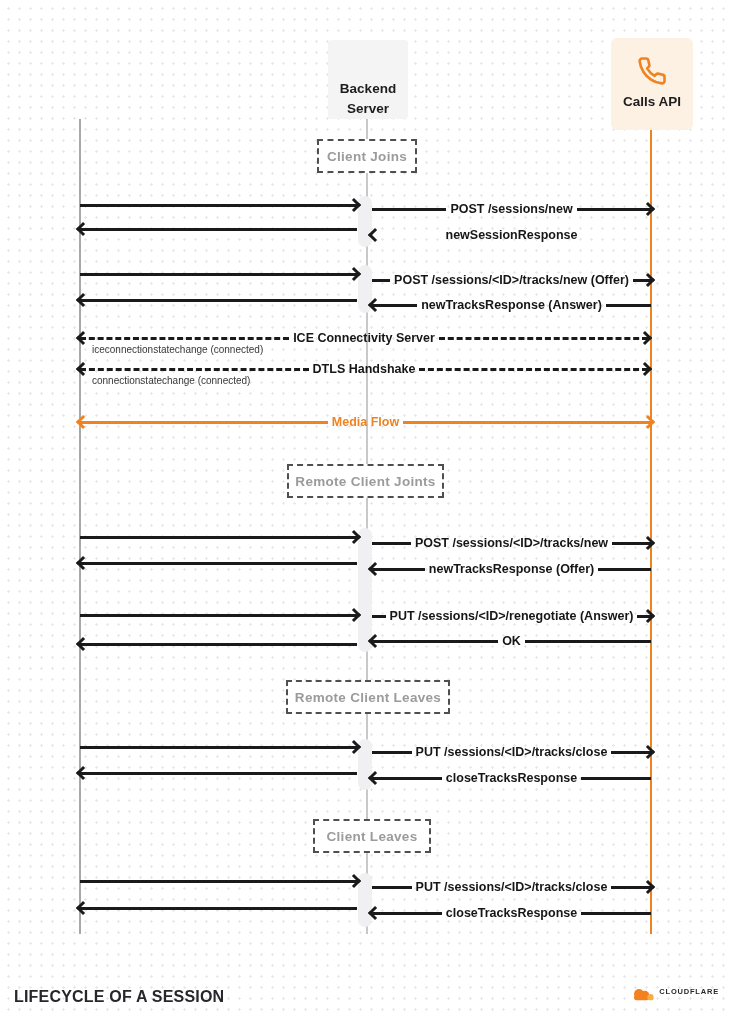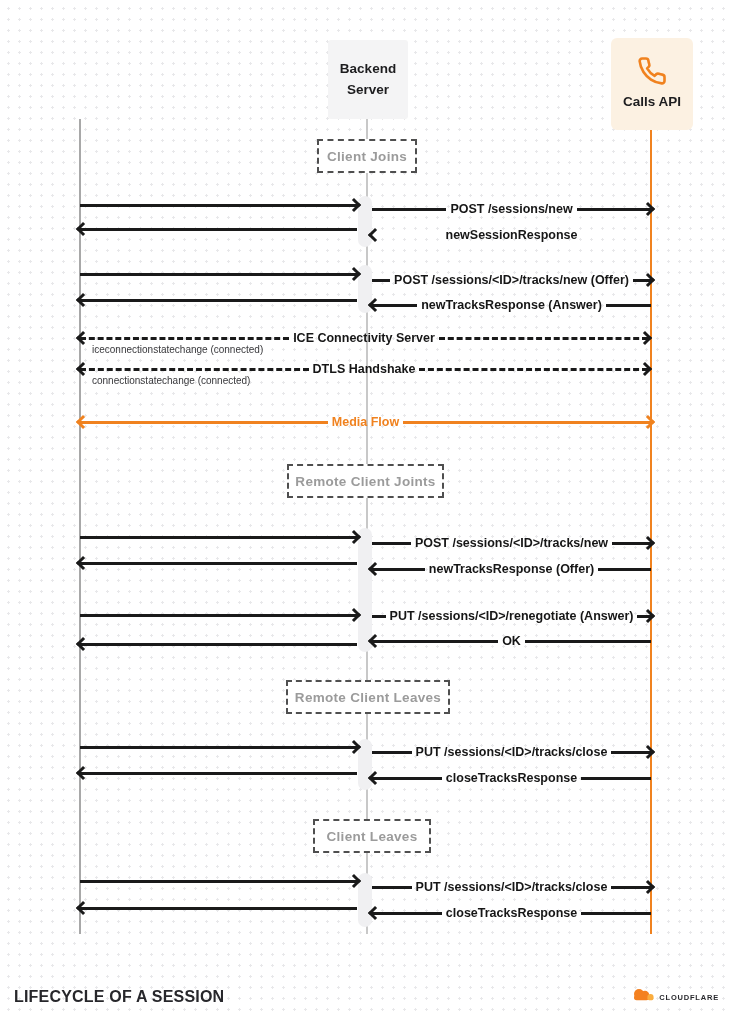--- a/index.html
+++ b/index.html
@@ -46,21 +46,21 @@
   .ch.r { right:-2px; border-top:3px solid #1a1a1a; border-right:3px solid #1a1a1a; transform:translateY(-50%) rotate(45deg); }
   .ch.l { left:-2px;  border-top:3px solid #1a1a1a; border-left:3px solid #1a1a1a;  transform:translateY(-50%) rotate(-45deg); }
   .msg.orange .ch { border-color:#f0821f; }
   
   .note { position:absolute; z-index:4; font-size:10px; color:#38383b; white-space:nowrap; }
   
   .title {
     position:absolute; z-index:6; left:14px; top:988px;
     font-size:16px; font-weight:bold; color:#27272b; letter-spacing:0.2px; white-space:nowrap;
   }
-  .brand { position:absolute; z-index:6; right:13px; top:987px; display:flex; align-items:flex-end; gap:3px; }
+  .brand { position:absolute; z-index:6; right:13px; top:987px; display:flex; align-items:flex-start; gap:3px; }
   .brand .bname { font-size:7.5px; font-weight:bold; letter-spacing:0.8px; color:#29292d; white-space:nowrap; }
 </style>
 </head>
 <body>
 
 <div class="stage">
 
   <div class="lifeline ll-gray" style="left:79px;  top:119px; height:815px;"></div>
   <div class="lifeline ll-light" style="left:366px; top:119px; height:815px;"></div>
   <div class="lifeline ll-orange" style="left:650px; top:120px; height:814px;"></div>
@@ -224,21 +224,21 @@
   <div class="note" style="left:92px; top:375px;">connectionstatechange (connected)</div>
 
   <div class="msg orange" style="left:80px; top:413px; width:571px;">
       <span class="ch l"></span>
       <span class="seg"></span>
       <span class="lbl">Media Flow</span>
       <span class="seg"></span>
       <span class="ch r"></span>
     </div>
 
-  <div class="actor" style="left:328px; top:40px; width:80px; height:79px;"><span>Backend
+  <div class="actor" style="left:328px; top:40px; width:80px; height:79px;align-items:flex-end;"><span>Backend
 Server</span></div>
   <div class="actor calls" style="left:611px; top:38px; width:82px; height:92px;">
     <svg width="30" height="30" viewBox="0 0 24 24" fill="none" stroke="#f0821f" stroke-width="2.1" stroke-linecap="round" stroke-linejoin="round">
         <path d="M22 16.92v3a2 2 0 0 1-2.18 2 19.79 19.79 0 0 1-8.63-3.07 19.5 19.5 0 0 1-6-6 19.79 19.79 0 0 1-3.07-8.67A2 2 0 0 1 4.11 2h3a2 2 0 0 1 2 1.72 12.84 12.84 0 0 0 .7 2.81 2 2 0 0 1-.45 2.11L8.09 9.91a16 16 0 0 0 6 6l1.27-1.27a2 2 0 0 1 2.11-.45 12.84 12.84 0 0 0 2.81.7A2 2 0 0 1 22 16.92z"></path>
       </svg>
     <span class="alabel">Calls API</span>
   </div>
 
   <div class="title">LIFECYCLE OF A SESSION</div>
   <div class="brand">

